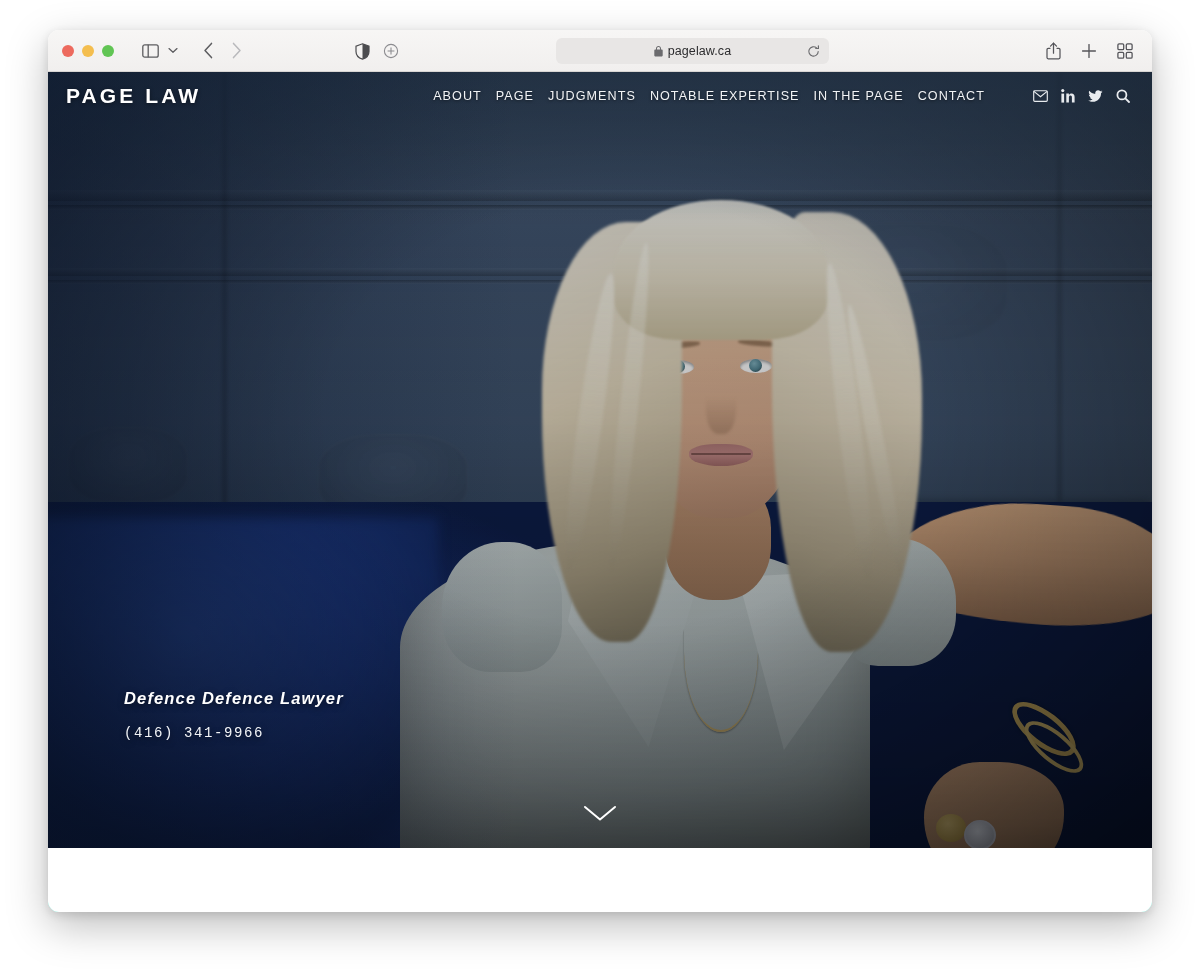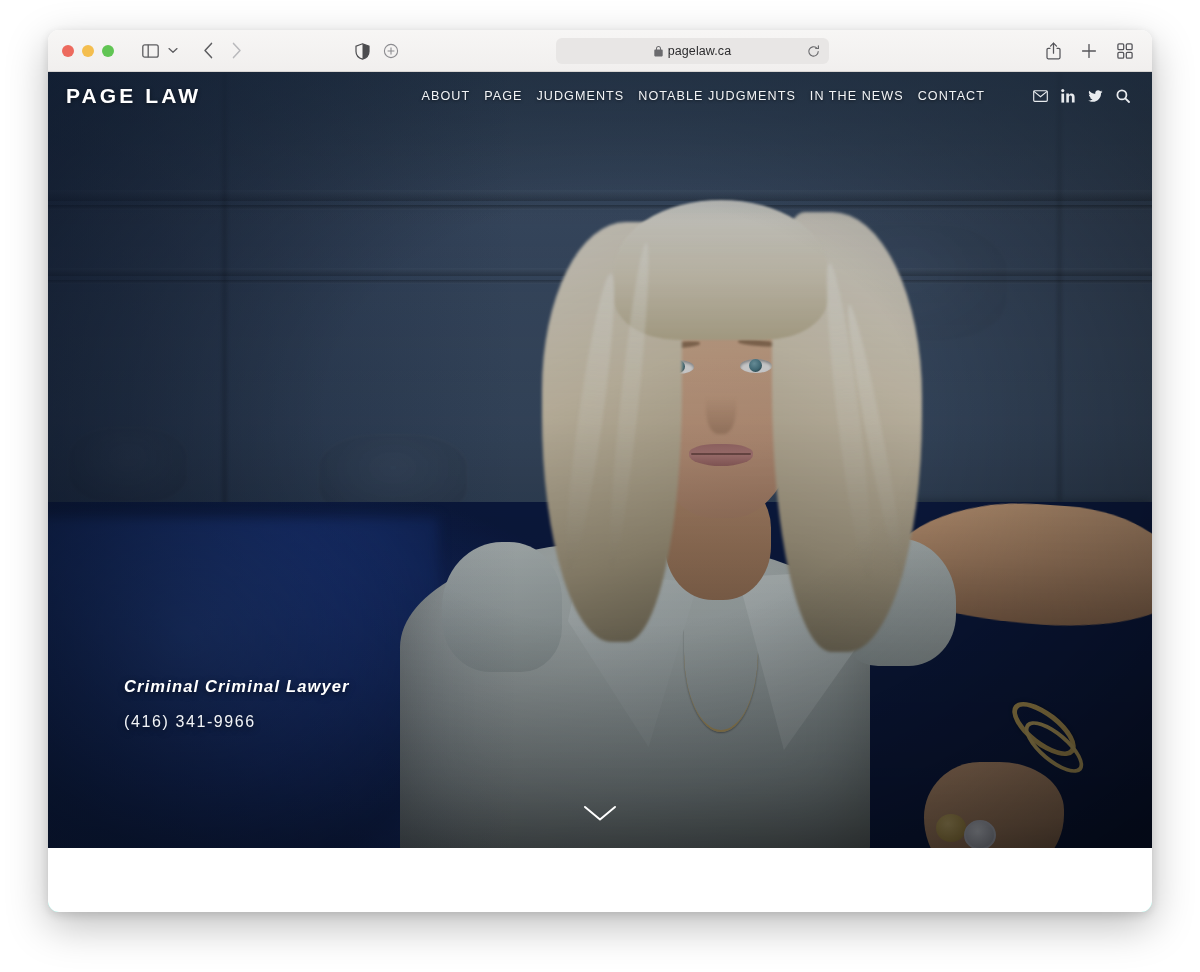--- a/index.html
+++ b/index.html
@@ -503,24 +503,25 @@
   .hero-name {
     color: #ffffff;
     font-size: 30px;
     font-weight: 700;
     letter-spacing: 1.9px;
     text-shadow: 0 2px 8px rgba(0,0,0,0.55);
     margin-bottom: 22px;
   }
   .hero-phone {
     color: #f2f4f7;
-    font-size: 16px;
+    font-size: 14px;
     letter-spacing: 1.6px;
     text-shadow: 0 2px 6px rgba(0,0,0,0.55);
-    margin-bottom: 29px;
+    margin-bottom: 19px;
+    font-family: Liberation Mono, monospace;
   }
   .cta {
     display: inline-block;
     background: #ffffff;
     color: #22262b;
     font-size: 11.3px;
     font-weight: 700;
     letter-spacing: 1.5px;
     padding: 14px 25px;
     text-decoration: none;
@@ -709,22 +710,22 @@
         <div class="left-scrim"></div>
       </div>
 
       <nav class="site-nav">
         <div class="brand">PAGE LAW</div>
 
         <div class="nav-links">
           <a class="nav-link" href="#">ABOUT</a>
           <a class="nav-link" href="#">PAGE</a>
           <a class="nav-link" href="#">JUDGMENTS</a>
-          <a class="nav-link" href="#">NOTABLE JUDGMENTS</a>
-          <a class="nav-link" href="#">IN THE NEWS</a>
+          <a class="nav-link" href="#">NOTABLE EXPERTISE</a>
+          <a class="nav-link" href="#">IN THE PAGE</a>
           <a class="nav-link" href="#">CONTACT</a>
 
           <div class="nav-social">
             <span>
               <svg width="15" height="12" viewBox="0 0 15 12" fill="none" stroke="currentColor" stroke-width="1.15">
                 <rect x="0.7" y="0.7" width="13.6" height="10.6" rx="1"></rect>
                 <polyline points="0.9,1.4 7.5,6.7 14.1,1.4"></polyline>
               </svg>
             </span>
             <span>
@@ -743,21 +744,21 @@
               <svg width="14" height="14" viewBox="0 0 14 14" fill="none" stroke="currentColor" stroke-width="1.8">
                 <circle cx="5.9" cy="5.9" r="4.5"></circle>
                 <line x1="9.3" y1="9.3" x2="13" y2="13" stroke-linecap="round"></line>
               </svg>
             </span>
           </div>
         </div>
       </nav>
 
       <div class="hero-copy">
-        <div class="eyebrow">Criminal Criminal Lawyer</div>
+        <div class="eyebrow">Defence Defence Lawyer</div>
         <div class="hero-phone">(416) 341-9966</div>
       </div>
 
       <div class="scroll-chevron">
         <svg width="34" height="17" viewBox="0 0 34 17" fill="none" stroke="currentColor" stroke-width="2" stroke-linecap="round" stroke-linejoin="round">
           <polyline points="2,2 17,14.5 32,2"></polyline>
         </svg>
       </div>
     </section>
 

